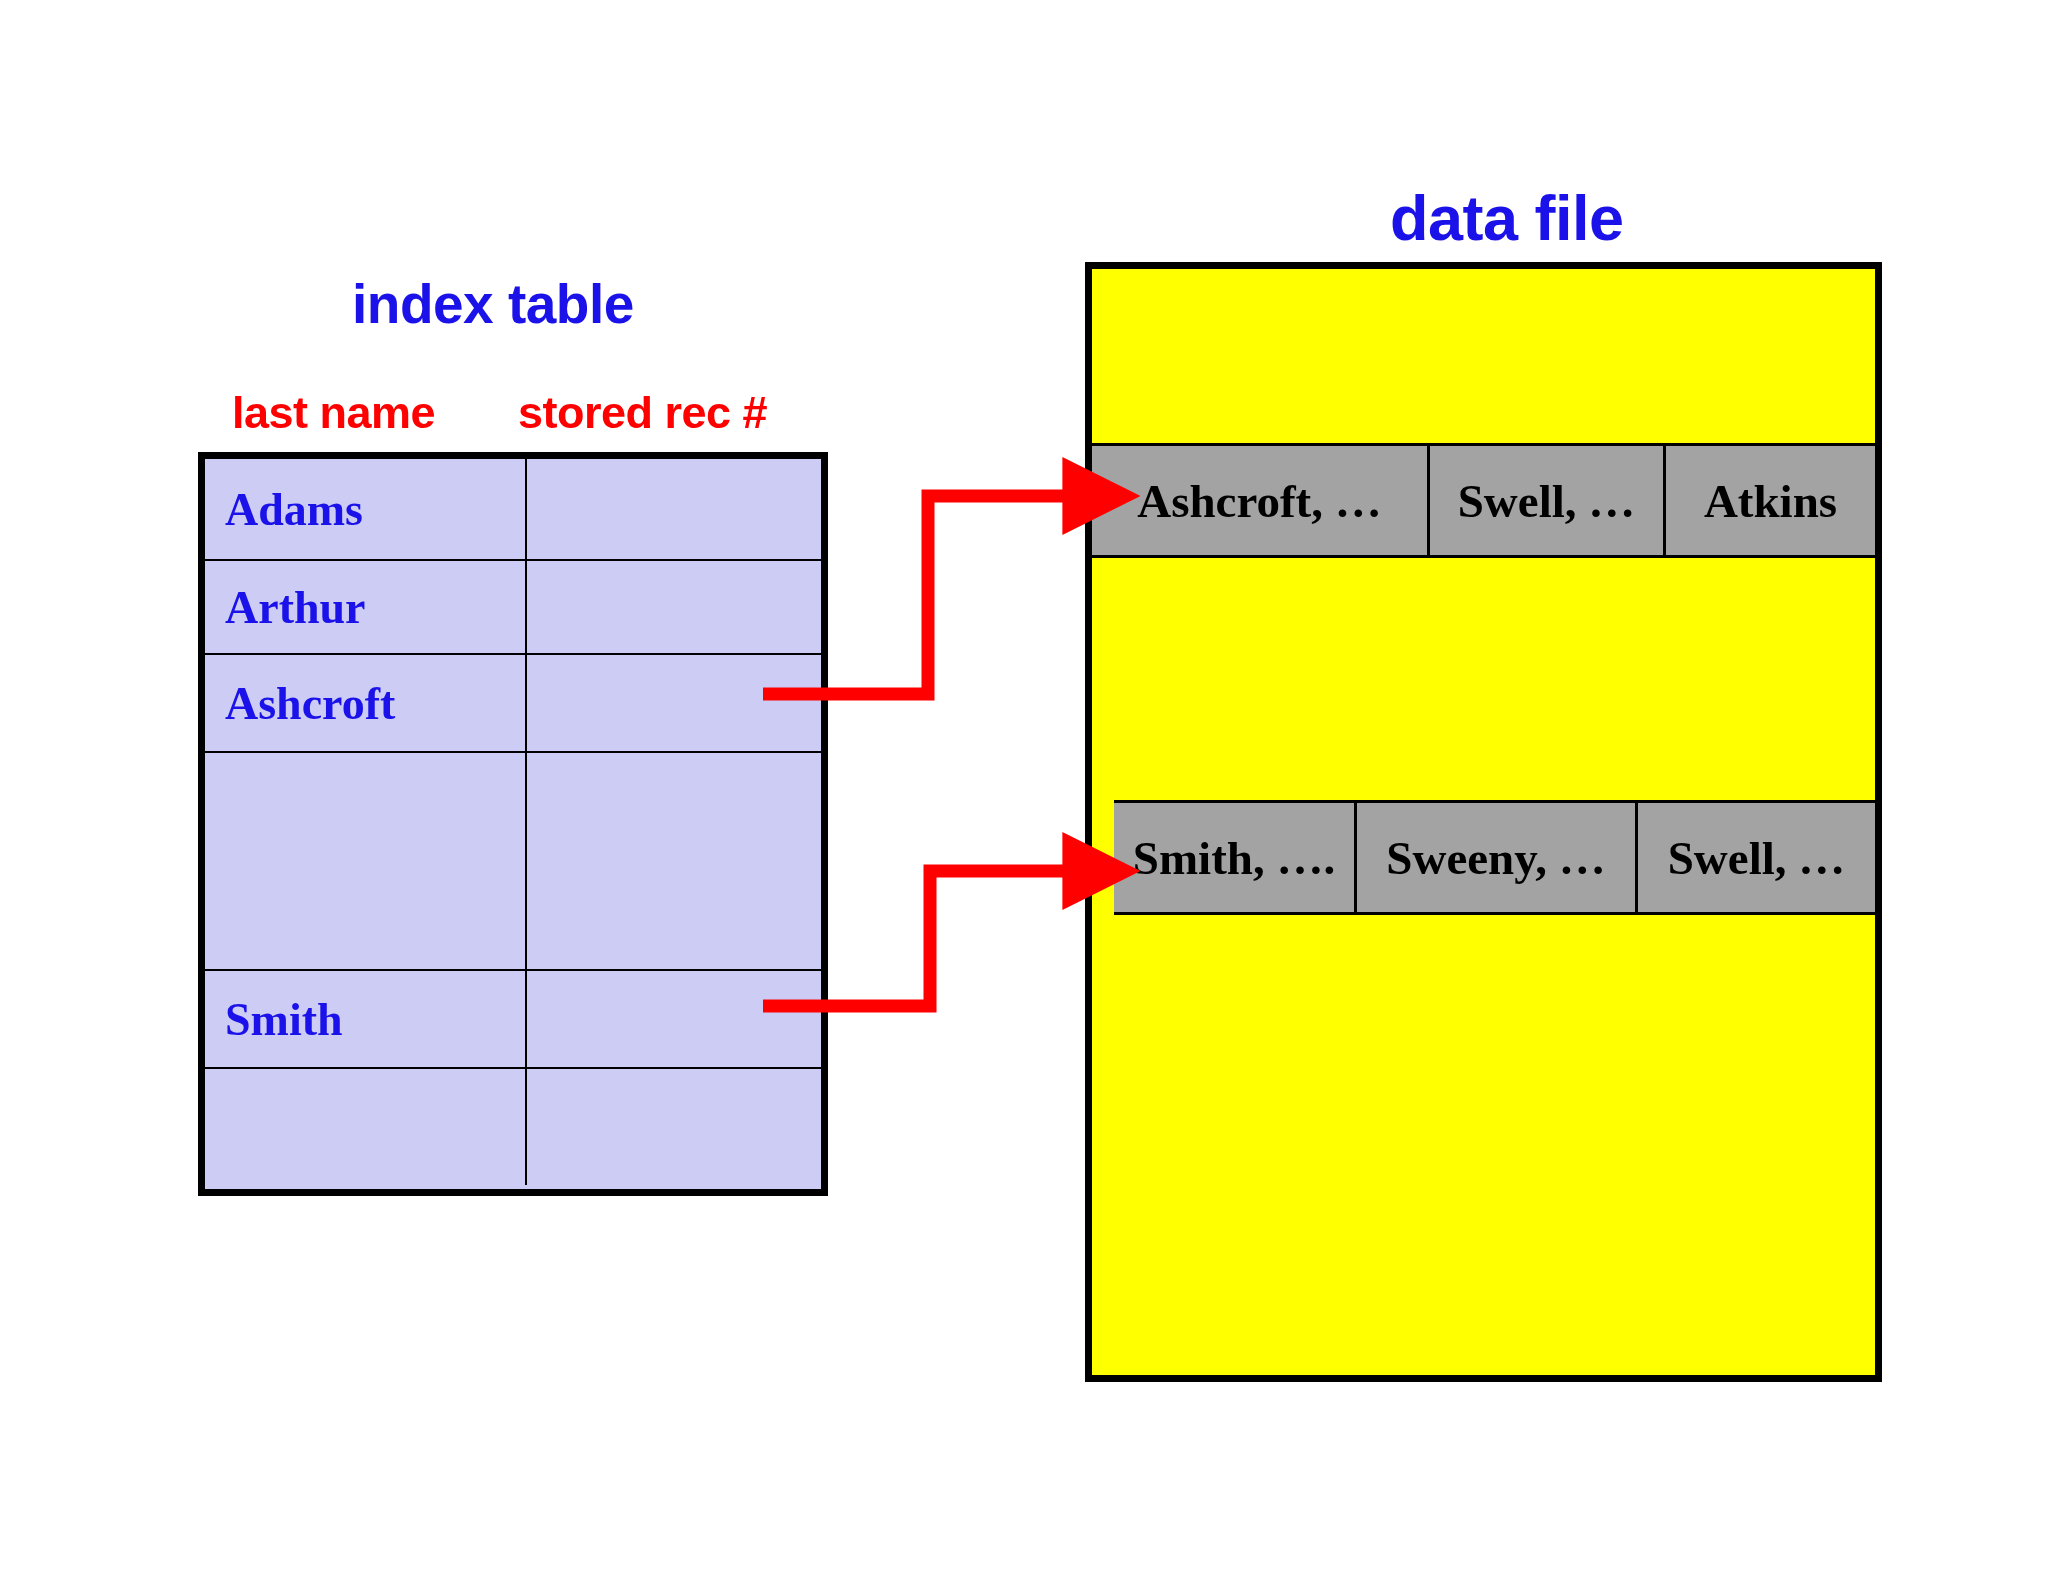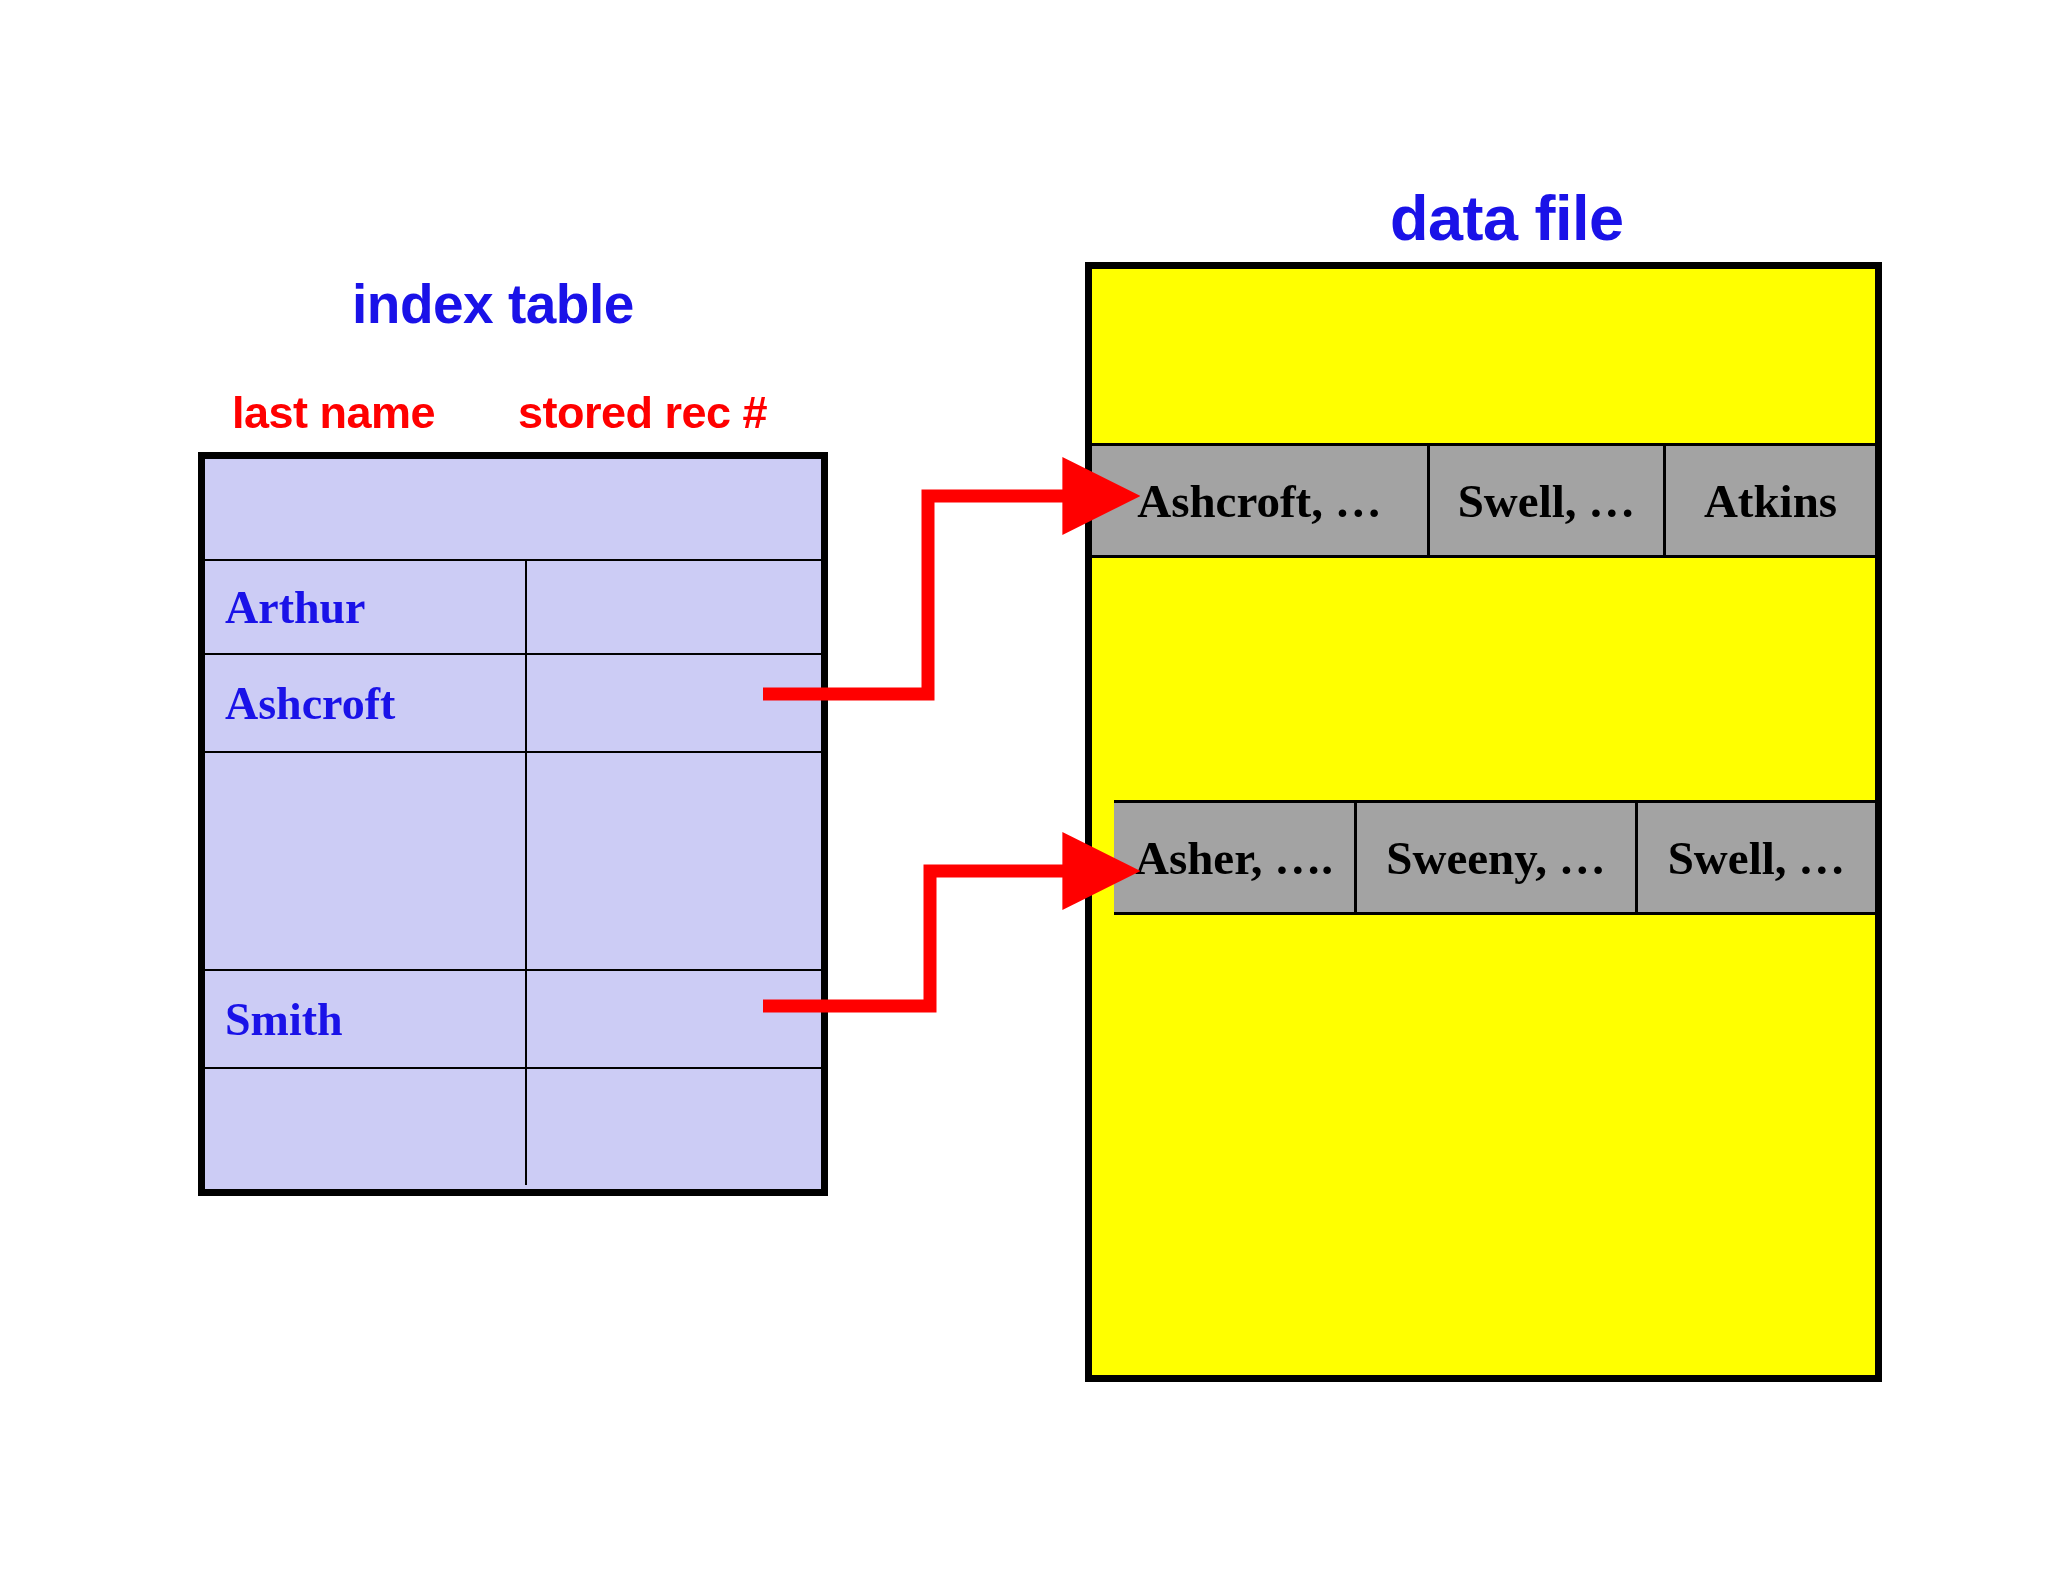--- a/index.html
+++ b/index.html
@@ -178,20 +178,23 @@
 
   <div class="title-sans" id="data-file-title">data file</div>
 
   <div class="col-head" id="head-last-name">last name</div>
 
   <div class="col-head" id="head-logical-rec">stored rec #</div>
 
   <div id="index-table">
 
     <div class="idx-row" style="height:102px;">
+      <div class="idx-cell-name">
+        <span class="idx-name-text">Adams</span>
+      </div>
       <div class="idx-cell-rec">
         <span></span>
       </div>
     </div>
 
     <div class="idx-row" style="height:94px;">
       <div class="idx-cell-name">
         <span class="idx-name-text">Arthur</span>
       </div>
       <div class="idx-cell-rec">
@@ -247,21 +250,21 @@
       <div class="rec-cell" id="r1c2">
         <span class="rec-text">Swell, …</span>
       </div>
       <div class="rec-cell last" id="r1c3">
         <span class="rec-text">Atkins</span>
       </div>
     </div>
 
     <div class="record-row" id="record-row-2">
       <div class="rec-cell" id="r2c1">
-        <span class="rec-text">Asher, ….</span>
+        <span class="rec-text">Smith, ….</span>
       </div>
       <div class="rec-cell" id="r2c2">
         <span class="rec-text">Sweeny, …</span>
       </div>
       <div class="rec-cell last" id="r2c3">
         <span class="rec-text">Swell, …</span>
       </div>
     </div>
 
   </div>

